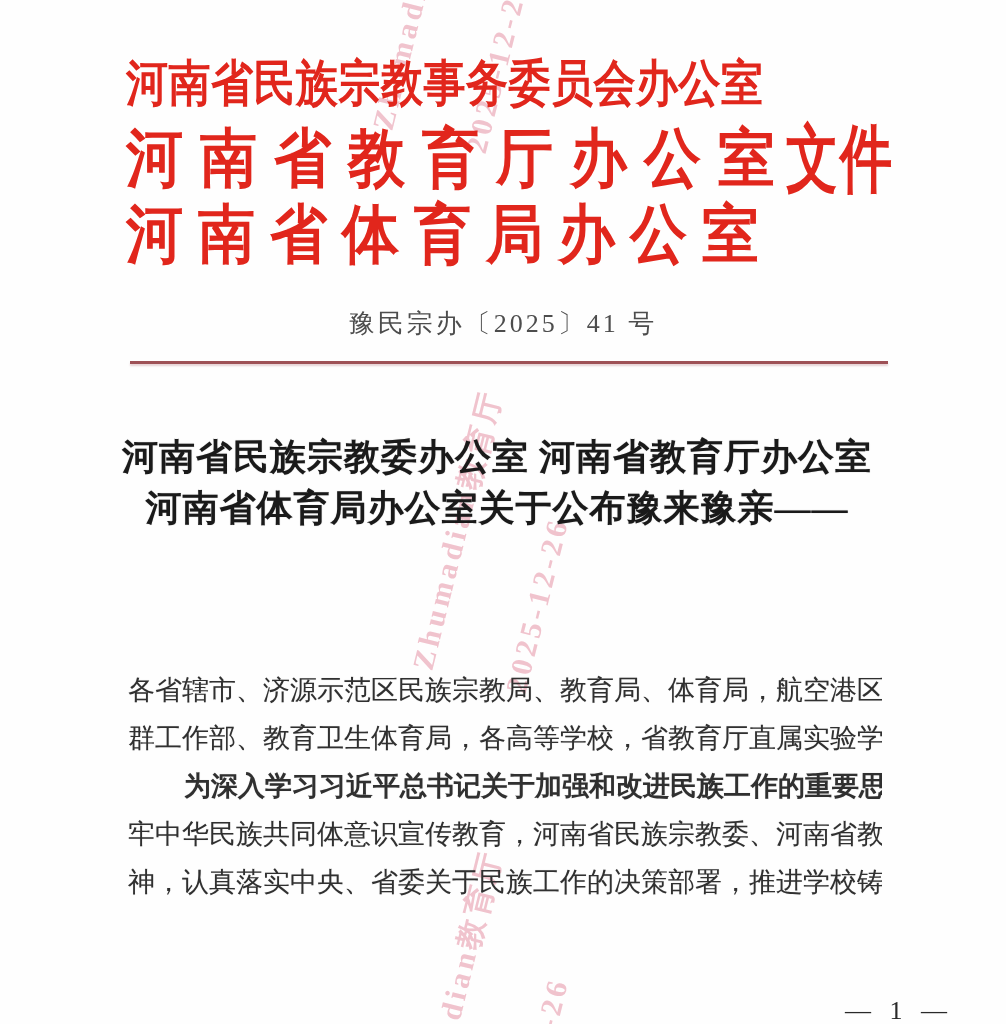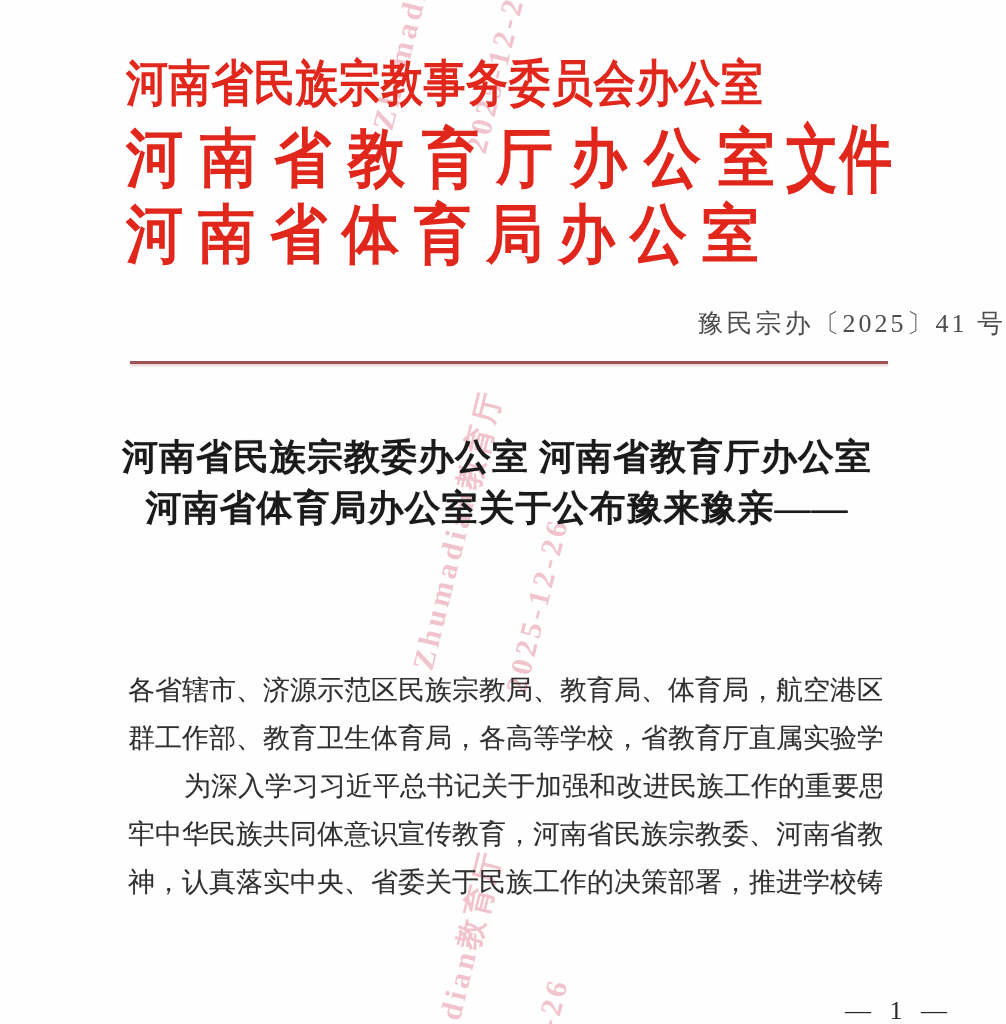--- a/index.html
+++ b/index.html
@@ -33,21 +33,21 @@
     transform:scaleY(1.12);transform-origin:left top;
   }
   .doc-label{
     left:786px;top:110px;
     font-size:52px;letter-spacing:2px;
     transform:scaleY(1.42);transform-origin:left top;
   }
   
   .doc-number{
     position:absolute;left:0;top:306px;width:100%;
-    text-align:right;
+    text-align:center;
     font-size:26px;letter-spacing:3px;
     color:#4d4d4d;
   }
   
   .red-rule{
     position:absolute;left:130px;top:361px;
     width:758px;height:3px;
     background:var(--rule);
     box-shadow:0 2px 2px rgba(158,81,86,0.25);
   }
@@ -64,21 +64,21 @@
     position:absolute;left:128px;top:666px;width:754px;
     color:#303030;
     font-size:27px;line-height:48px;
     text-shadow:0 0 1px rgba(0,0,0,0.2);
   }
   .jline{
     text-align:justify;
     text-align-last:justify;
     height:48px;overflow:hidden;white-space:nowrap;
   }
-  .indent{padding-left:56px;}
+  .indent{padding-left:56px;font-weight:bold;}
   
   .wm{
     position:absolute;width:340px;
     transform:rotate(-76deg);
     color:var(--wm);opacity:0.55;
     font-weight:bold;font-size:30px;letter-spacing:4px;
     line-height:96px;white-space:nowrap;
     pointer-events:none;
   }
   .wm-a{left:300px;top:-120px;}

